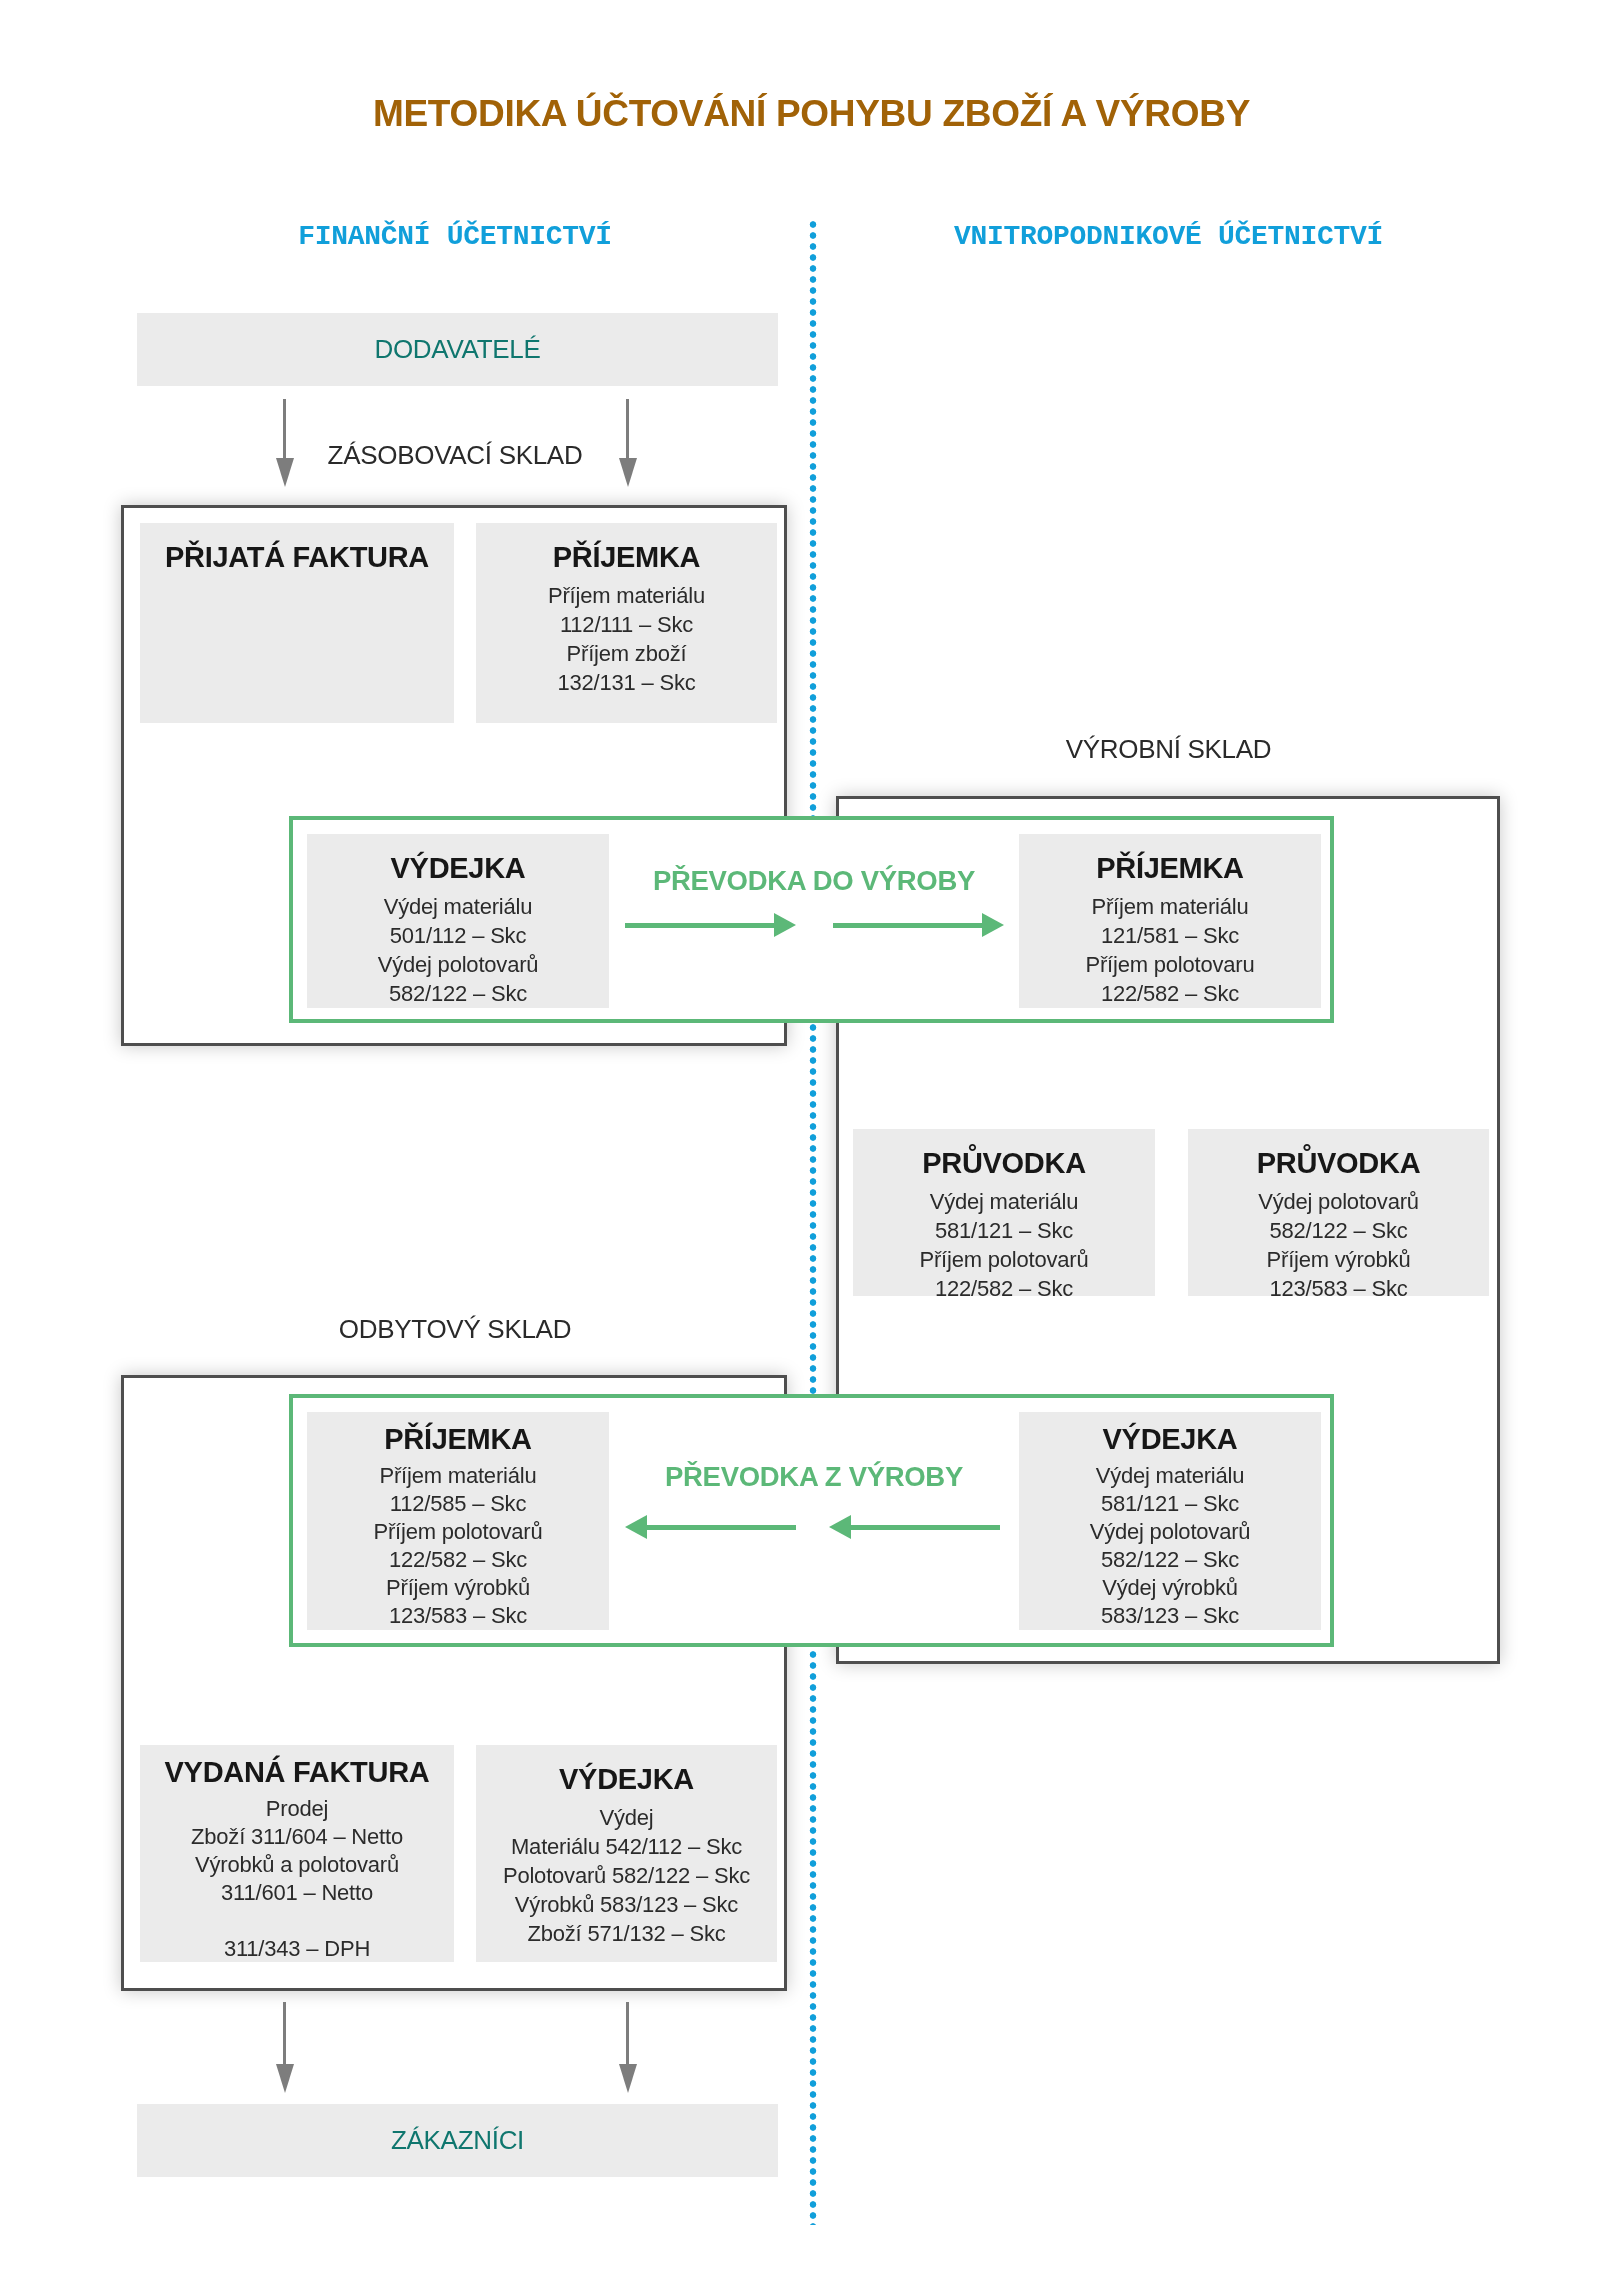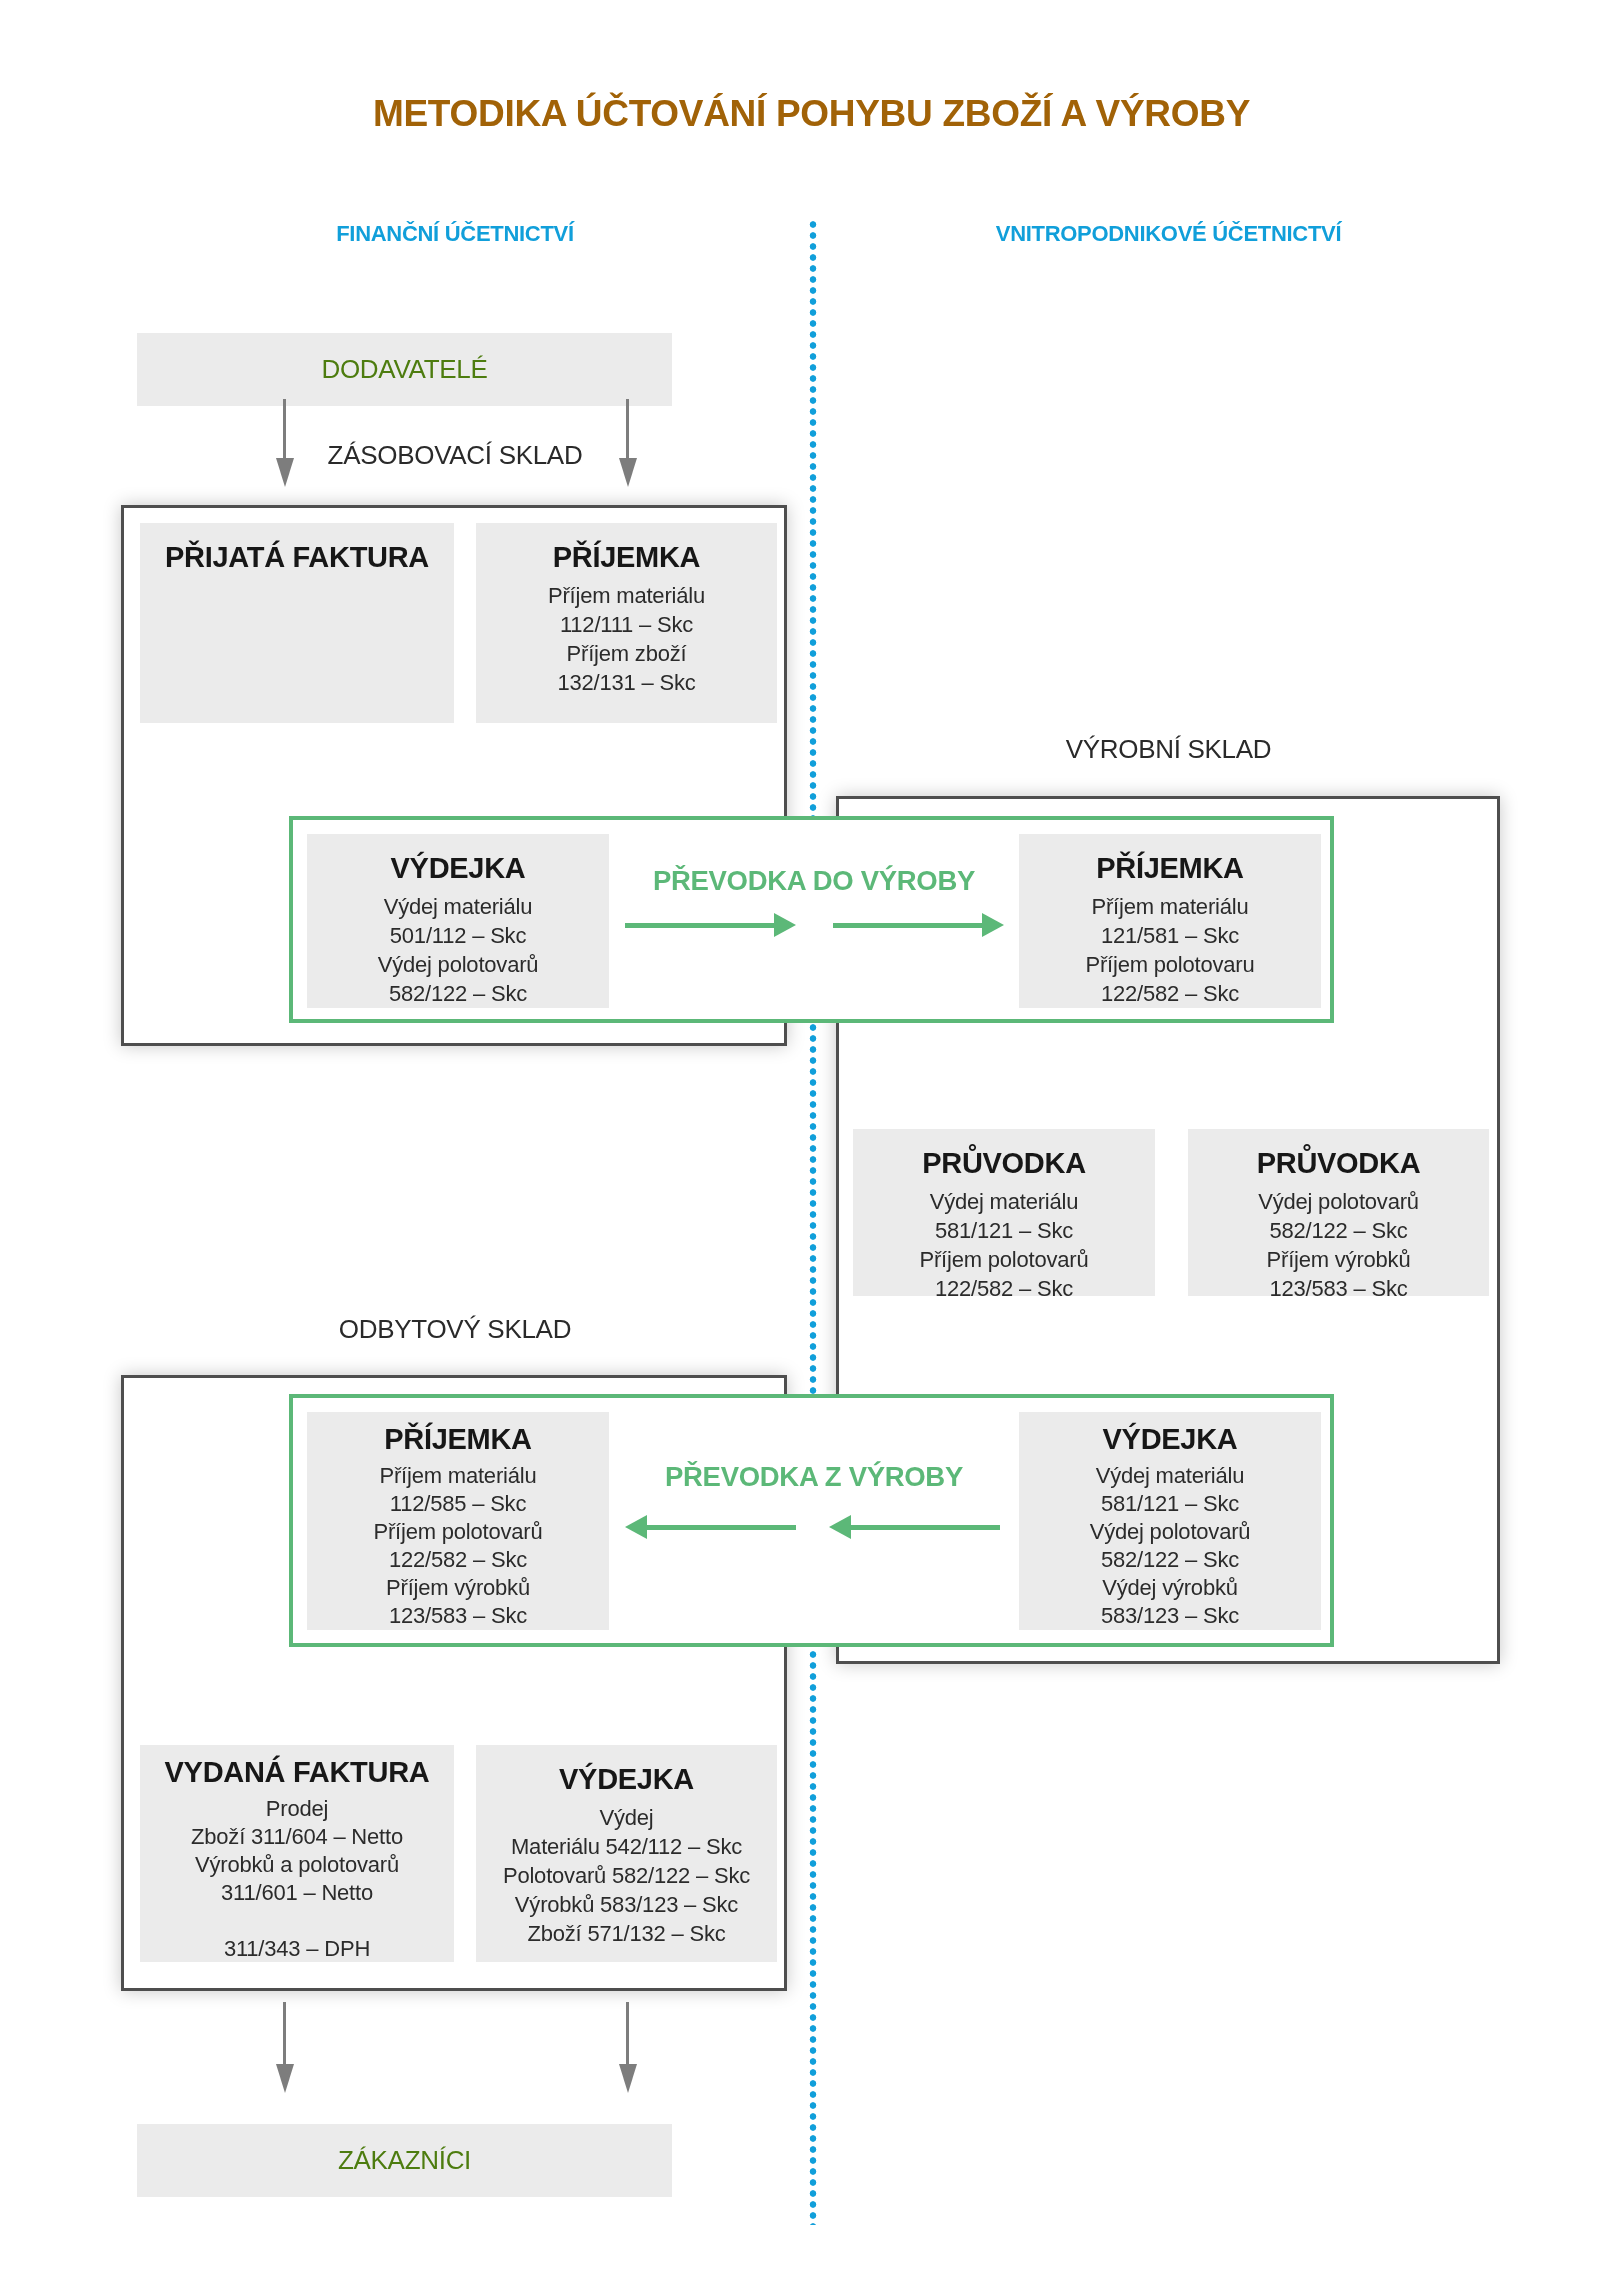--- a/index.html
+++ b/index.html
@@ -6,33 +6,33 @@
   .page{
     position:relative;width:1623px;height:2295px;background:#ffffff;overflow:hidden;
     font-family:"Liberation Sans","DejaVu Sans",sans-serif;color:#2b2b2b;
   }
   .page-title{
     position:absolute;left:0;top:93px;width:1623px;text-align:center;
     font-size:37px;font-weight:600;letter-spacing:-0.3px;color:#a16207;
   }
   .col-header{
     position:absolute;top:221px;text-align:center;
-    font-size:22px;font-weight:700;letter-spacing:-0.3px;color:var(--blue);
+    font-size:28px;font-weight:700;letter-spacing:-0.3px;color:var(--blue);font-family:Liberation Mono, monospace;
   }
   .col-header.left{left:121px;width:668px;}
   .col-header.right{left:836px;width:665px;}
   .dotted-line{
     position:absolute;left:809px;top:219px;width:7.9px;height:2006px;z-index:1;
     background-image:radial-gradient(circle 3.3px at center, var(--blue) 2.9px, rgba(0,0,0,0) 3.6px);
     background-size:7.9px 11px;background-repeat:repeat-y;
   }
   .endpoint{
-    position:absolute;left:137px;width:535px;height:73px;background:var(--box-gray);
+    position:absolute;left:137px;width:641px;height:73px;background:var(--box-gray);
     display:flex;align-items:center;justify-content:center;
-    font-size:26px;letter-spacing:-0.3px;color:#4d7c0f;z-index:3;margin-top:20px;
+    font-size:26px;letter-spacing:-0.3px;color:#0f766e;z-index:3;
   }
   .section-label{
     position:absolute;text-align:center;font-size:26px;letter-spacing:-0.3px;color:#2a2a2a;z-index:3;
   }
   .container-box{
     position:absolute;border:3.9px solid var(--border-dark);background:#ffffff;z-index:0;
     box-shadow:0 0 17px rgba(0,0,0,0.22);
   }
   .green-panel{
     position:absolute;border:4.6px solid var(--green);background:#ffffff;z-index:2;

